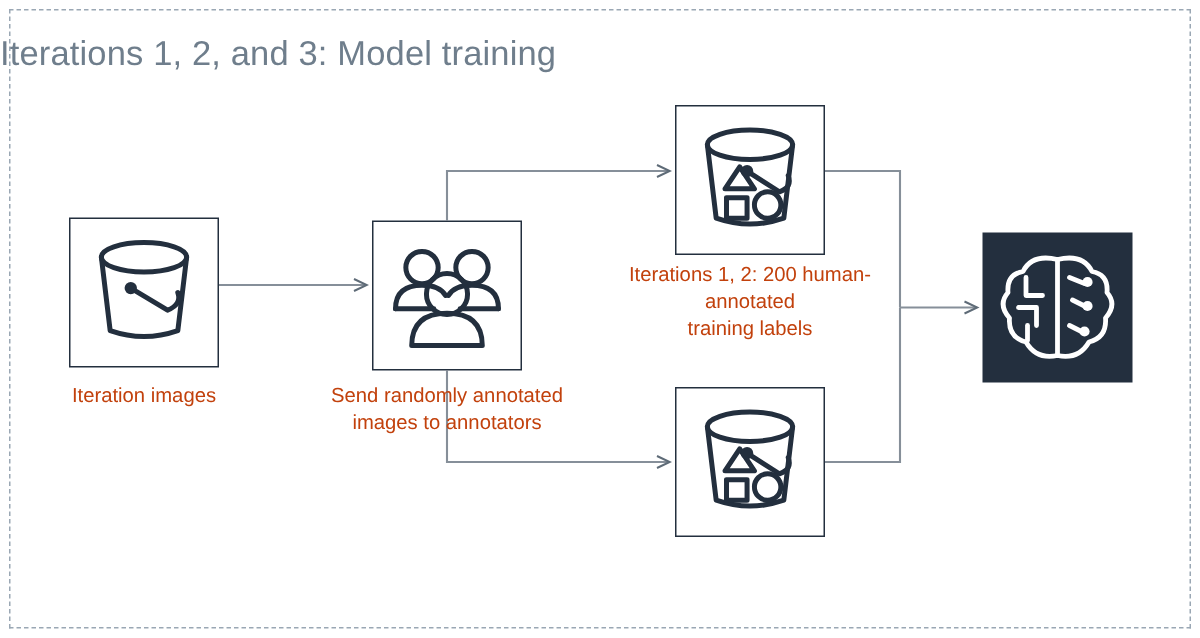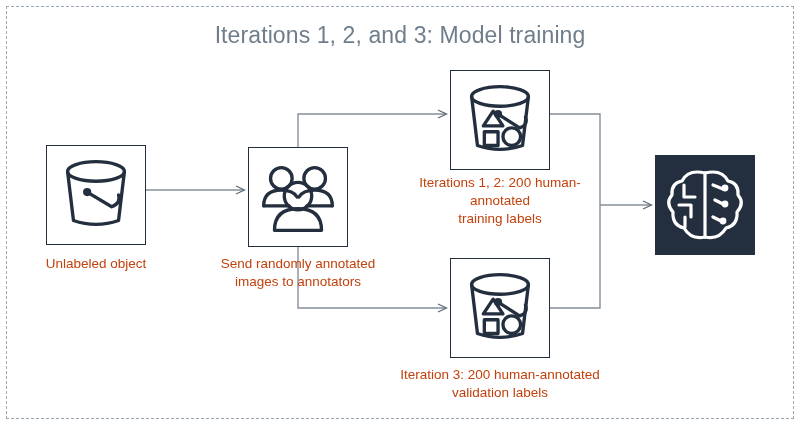--- a/index.html
+++ b/index.html
@@ -29,21 +29,21 @@
     height: 413px;
     box-sizing: border-box;
     border: 1.5px dashed #9aa7b4;
     pointer-events: none;
   }
   #title {
     position: absolute;
     left: 0;
     top: 22px;
     width: 800px;
-    text-align: center;
+    text-align: left;
     font-size: 23px;
     color: #6f7e8c;
     letter-spacing: 0.1px;
     white-space: nowrap;
   }
   
   .node-box {
     position: absolute;
     box-sizing: border-box;
     border: 1.6px solid #232f3e;
@@ -109,21 +109,21 @@
   <div class="node-box" style="left:46px; top:145px; width:100px; height:100px;">
     <svg viewBox="0 0 100 100" xmlns="http://www.w3.org/2000/svg">
       <g fill="none" stroke="#232f3e" stroke-width="3.4" stroke-linejoin="round" stroke-linecap="round">
         <ellipse cx="50" cy="26" rx="29" ry="10"></ellipse>
         <path d="M21,26 L27,76 Q50,84 73,76 L79,26"></path>
         <path d="M41,47 L66,62 Q76,58 73,50"></path>
       </g>
       <circle cx="41" cy="47" r="4.2" fill="#232f3e"></circle>
     </svg>
   </div>
-  <div class="caption" style="left:6px; top:255px; width:180px;">Unlabeled object</div>
+  <div class="caption" style="left:6px; top:255px; width:180px;">Iteration images</div>
 
   <div class="node-box" style="left:248px; top:147px; width:100px; height:100px;">
     <svg viewBox="0 0 100 100" xmlns="http://www.w3.org/2000/svg">
       <g fill="none" stroke="#232f3e" stroke-width="3.4" stroke-linejoin="round" stroke-linecap="round">
         <circle cx="33" cy="31" r="11"></circle>
         <path d="M15,59 Q15,43 33,43 Q45,43 49,50"></path>
         <circle cx="67" cy="31" r="11"></circle>
         <path d="M85,59 Q85,43 67,43 Q55,43 51,50"></path>
         <path d="M15,59 L41,59"></path>
         <path d="M59,59 L85,59"></path>
@@ -158,22 +158,20 @@
         <ellipse cx="50" cy="26" rx="29" ry="10"></ellipse>
         <path d="M21,26 L27,76 Q50,84 73,76 L79,26"></path>
         <path d="M48,44 L70,58 Q79,55 76,47"></path>
         <path d="M33,56 L43,41 L53,56 Z"></path>
         <rect x="34" y="62" width="14" height="14"></rect>
         <circle cx="62" cy="67" r="9"></circle>
       </g>
       <circle cx="48" cy="44" r="4.2" fill="#232f3e"></circle>
     </svg>
   </div>
-  <div class="caption" style="left:352px; top:366px; width:296px;">Iteration 3: 200 human-annotated
-validation labels</div>
 
   <div class="node-box filled" style="left:655px; top:155px; width:100px; height:100px;">
     <svg viewBox="0 0 100 100" xmlns="http://www.w3.org/2000/svg">
       <g fill="none" stroke="#ffffff" stroke-width="3.2" stroke-linejoin="round" stroke-linecap="round">
         <path d="M50,18 L50,82"></path>
         <path d="M50,18 Q33,14 27,26 Q16,28 17,40 Q10,48 18,57 Q17,70 29,73 Q36,85 50,82"></path>
         <path d="M50,18 Q67,14 73,26 Q84,28 83,40 Q90,48 82,57 Q83,70 71,73 Q64,85 50,82"></path>
         <path d="M29,30 L29,42 L40,42"></path>
         <path d="M24,50 L36,50 L36,62"></path>
         <path d="M30,62 L30,72"></path>

